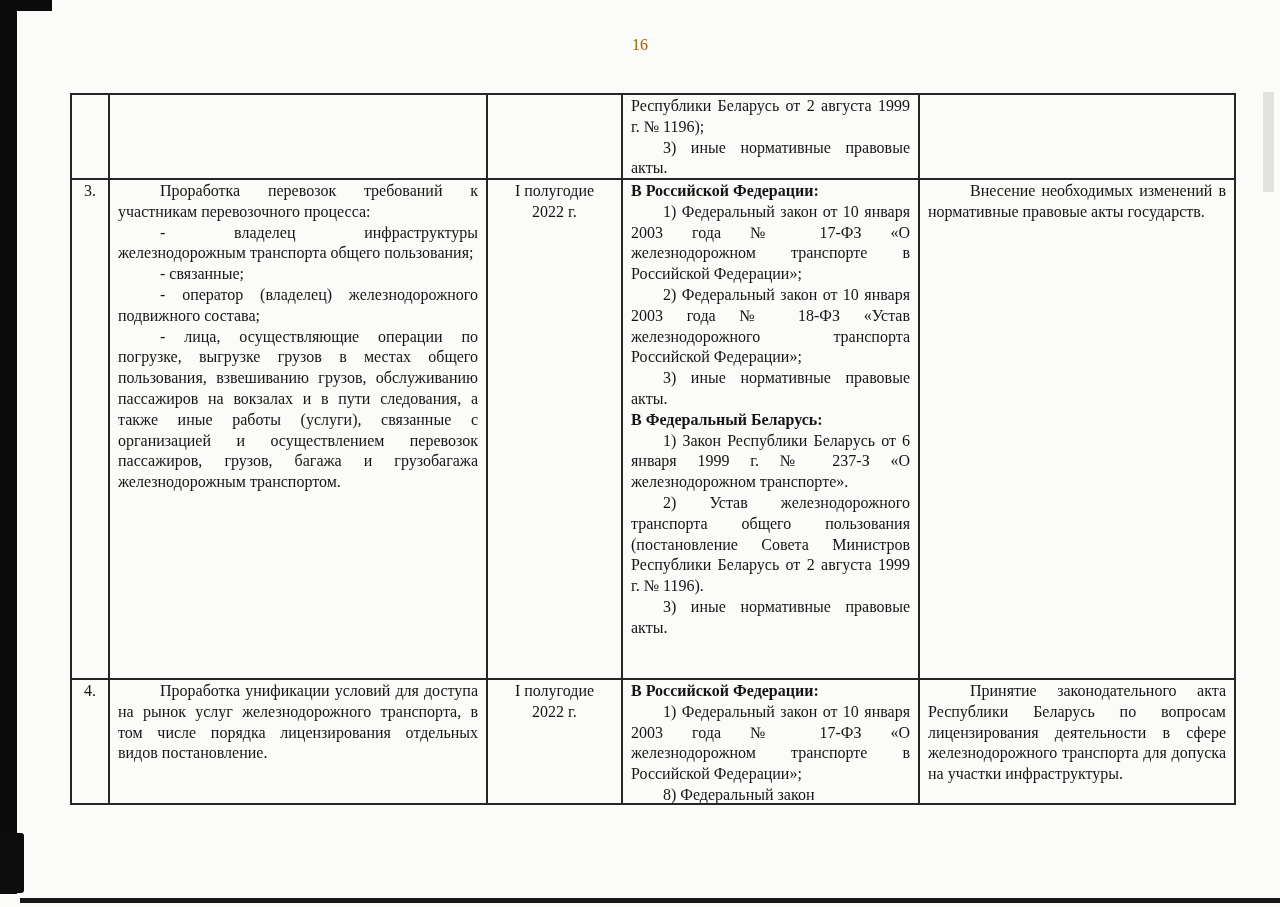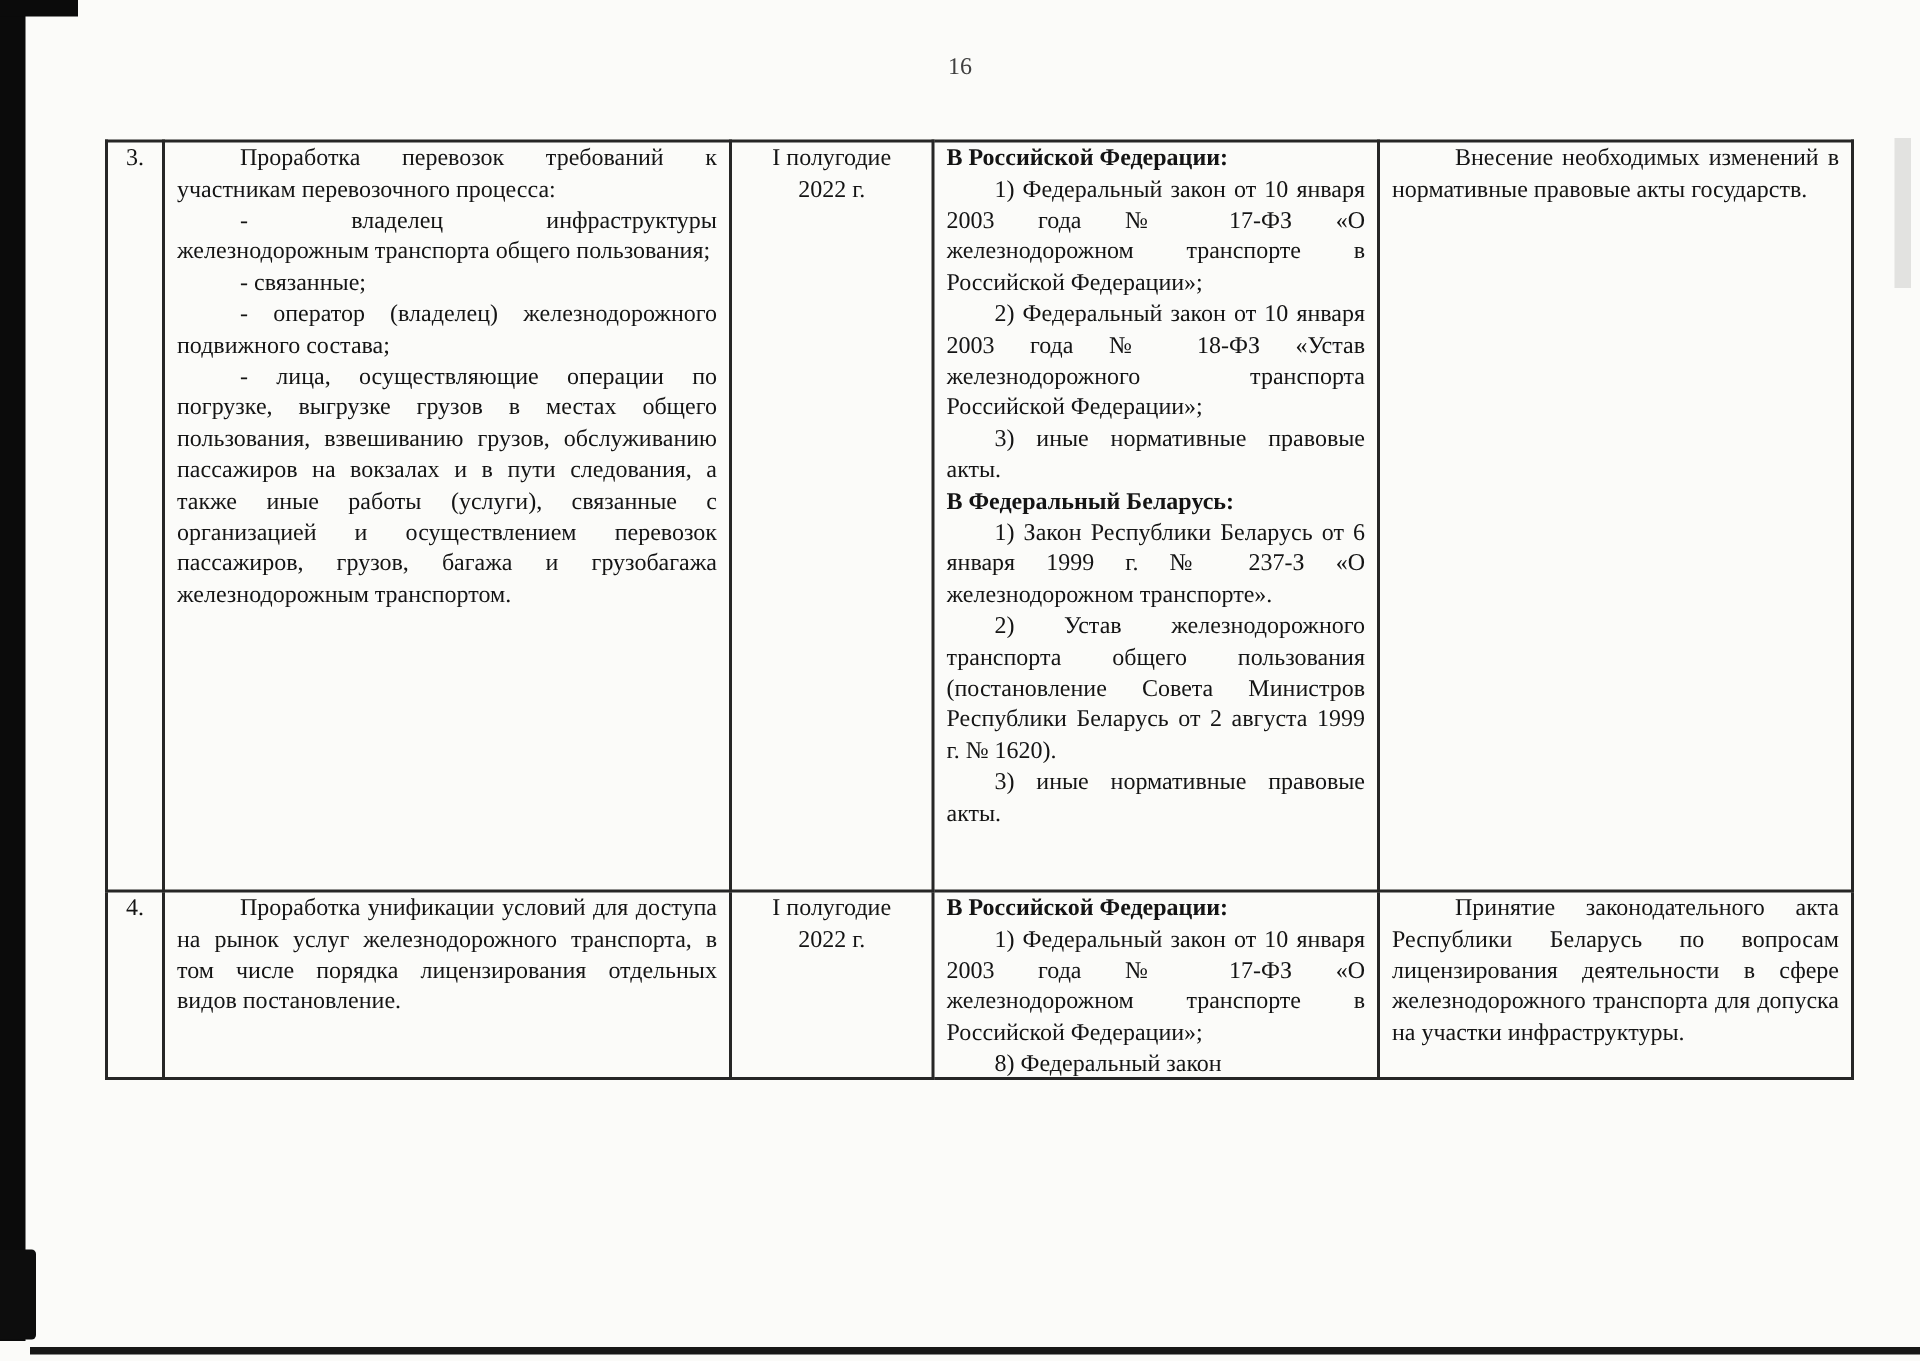--- a/index.html
+++ b/index.html
@@ -6,21 +6,21 @@
   body {
     width: 1280px; height: 907px;
     background: #fbfbf9;
     position: relative;
     overflow: hidden;
     font-family: "Liberation Serif", "DejaVu Serif", serif;
     color: #161616;
   }
   #page-number {
     position: absolute; top: 36px; left: 0; width: 1280px;
-    text-align: center; font-size: 16px; color: #404040;
+    text-align: center; font-size: 16px; color: #a16207;
   }
   #table-wrap { position: absolute; left: 70px; top: 93px; }
   table.plan {
     border-collapse: collapse; table-layout: fixed; width: 1164px;
     font-size: 16px; line-height: 20.8px; color: #141414;
   }
   table.plan td {
     border: 2px solid #262626;
     vertical-align: top;
     padding: 1px 8px 0 8px;
@@ -52,20 +52,40 @@
 <div id="table-wrap">
   <table class="plan">
     <colgroup>
       <col style="width:38px">
       <col style="width:378px">
       <col style="width:135px">
       <col style="width:297px">
       <col style="width:316px">
     </colgroup>
     <tbody id="plan-tbody">
+        <tr class="r0">
+          <td class="cell-num">
+            <div class="cellbox"></div>
+          </td>
+          <td class="cell-task">
+            <div class="cellbox"></div>
+          </td>
+          <td class="cell-term">
+            <div class="cellbox"></div>
+          </td>
+          <td class="cell-legal">
+            <div class="cellbox">
+              <div class="p cont">Республики Беларусь от 2 августа 1999 г. № 1196);</div>
+              <div class="p para">3) иные нормативные правовые акты.</div>
+            </div>
+          </td>
+          <td class="cell-outcome">
+            <div class="cellbox"></div>
+          </td>
+        </tr>
         <tr class="r1">
           <td class="cell-num">
             <div class="cellbox">
               <div class="num">3.</div>
             </div>
           </td>
           <td class="cell-task">
             <div class="cellbox">
               <div class="p para">Проработка перевозок требований к участникам перевозочного процесса:</div>
               <div class="p para">- владелец инфраструктуры железнодорожным транспорта общего пользования;</div>
@@ -81,21 +101,21 @@
             </div>
           </td>
           <td class="cell-legal">
             <div class="cellbox">
               <div class="p hdr">В Российской Федерации:</div>
               <div class="p para">1) Федеральный закон от 10 января 2003 года № 17-ФЗ «О железнодорожном транспорте в Российской Федерации»;</div>
               <div class="p para">2) Федеральный закон от 10 января 2003 года № 18-ФЗ «Устав железнодорожного транспорта Российской Федерации»;</div>
               <div class="p para">3) иные нормативные правовые акты.</div>
               <div class="p hdr">В Федеральный Беларусь:</div>
               <div class="p para">1) Закон Республики Беларусь от 6 января 1999 г. № 237-З «О железнодорожном транспорте».</div>
-              <div class="p para">2) Устав железнодорожного транспорта общего пользования (постановление Совета Министров Республики Беларусь от 2 августа 1999 г. № 1620).</div>
+              <div class="p para">2) Устав железнодорожного транспорта общего пользования (постановление Совета Министров Республики Беларусь от 2 августа 1999 г. № 1196).</div>
               <div class="p para">3) иные нормативные правовые акты.</div>
             </div>
           </td>
           <td class="cell-outcome">
             <div class="cellbox">
               <div class="p para">Внесение необходимых изменений в нормативные правовые акты государств.</div>
             </div>
           </td>
         </tr>
         <tr class="r2">

